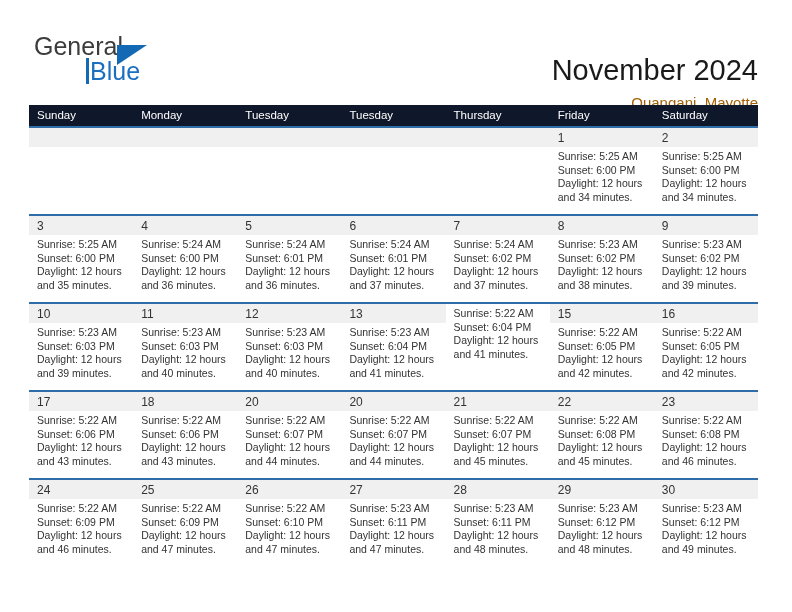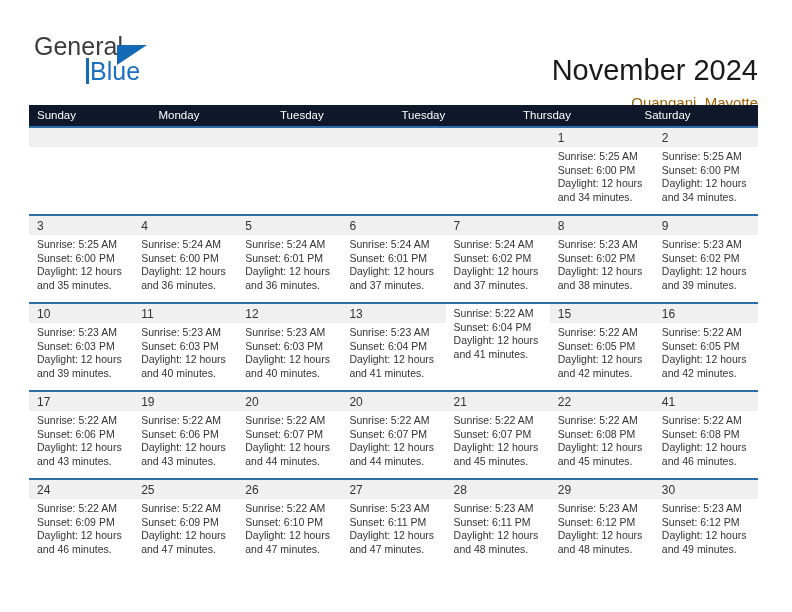--- a/index.html
+++ b/index.html
@@ -172,20 +172,21 @@
 
   </div>
 
   <div class="calendar">
     <div class="dow-row" id="dow-row">
         <div class="dow">Sunday</div>
         <div class="dow">Monday</div>
         <div class="dow">Tuesday</div>
         <div class="dow">Tuesday</div>
         <div class="dow">Thursday</div>
+        <div class="dow">Friday</div>
         <div class="dow">Saturday</div>
       </div>
     <div id="weeks">
         <div class="week">
           <div class="day empty">
             <div class="day-num-strip"><span class="day-num"></span></div>
             <div class="day-body">
               <div></div>
               <div></div>
               <div></div>
@@ -380,21 +381,21 @@
           <div class="day">
             <div class="day-num-strip"><span class="day-num">17</span></div>
             <div class="day-body">
               <div>Sunrise: 5:22 AM</div>
               <div>Sunset: 6:06 PM</div>
               <div>Daylight: 12 hours</div>
               <div>and 43 minutes.</div>
             </div>
           </div>
           <div class="day">
-            <div class="day-num-strip"><span class="day-num">19</span></div>
+            <div class="day-num-strip"><span class="day-num">18</span></div>
             <div class="day-body">
               <div>Sunrise: 5:22 AM</div>
               <div>Sunset: 6:06 PM</div>
               <div>Daylight: 12 hours</div>
               <div>and 43 minutes.</div>
             </div>
           </div>
           <div class="day">
             <div class="day-num-strip"><span class="day-num">20</span></div>
             <div class="day-body">
@@ -425,21 +426,21 @@
           <div class="day">
             <div class="day-num-strip"><span class="day-num">22</span></div>
             <div class="day-body">
               <div>Sunrise: 5:22 AM</div>
               <div>Sunset: 6:08 PM</div>
               <div>Daylight: 12 hours</div>
               <div>and 45 minutes.</div>
             </div>
           </div>
           <div class="day">
-            <div class="day-num-strip"><span class="day-num">41</span></div>
+            <div class="day-num-strip"><span class="day-num">23</span></div>
             <div class="day-body">
               <div>Sunrise: 5:22 AM</div>
               <div>Sunset: 6:08 PM</div>
               <div>Daylight: 12 hours</div>
               <div>and 46 minutes.</div>
             </div>
           </div>
         </div>
         <div class="week">
           <div class="day">

